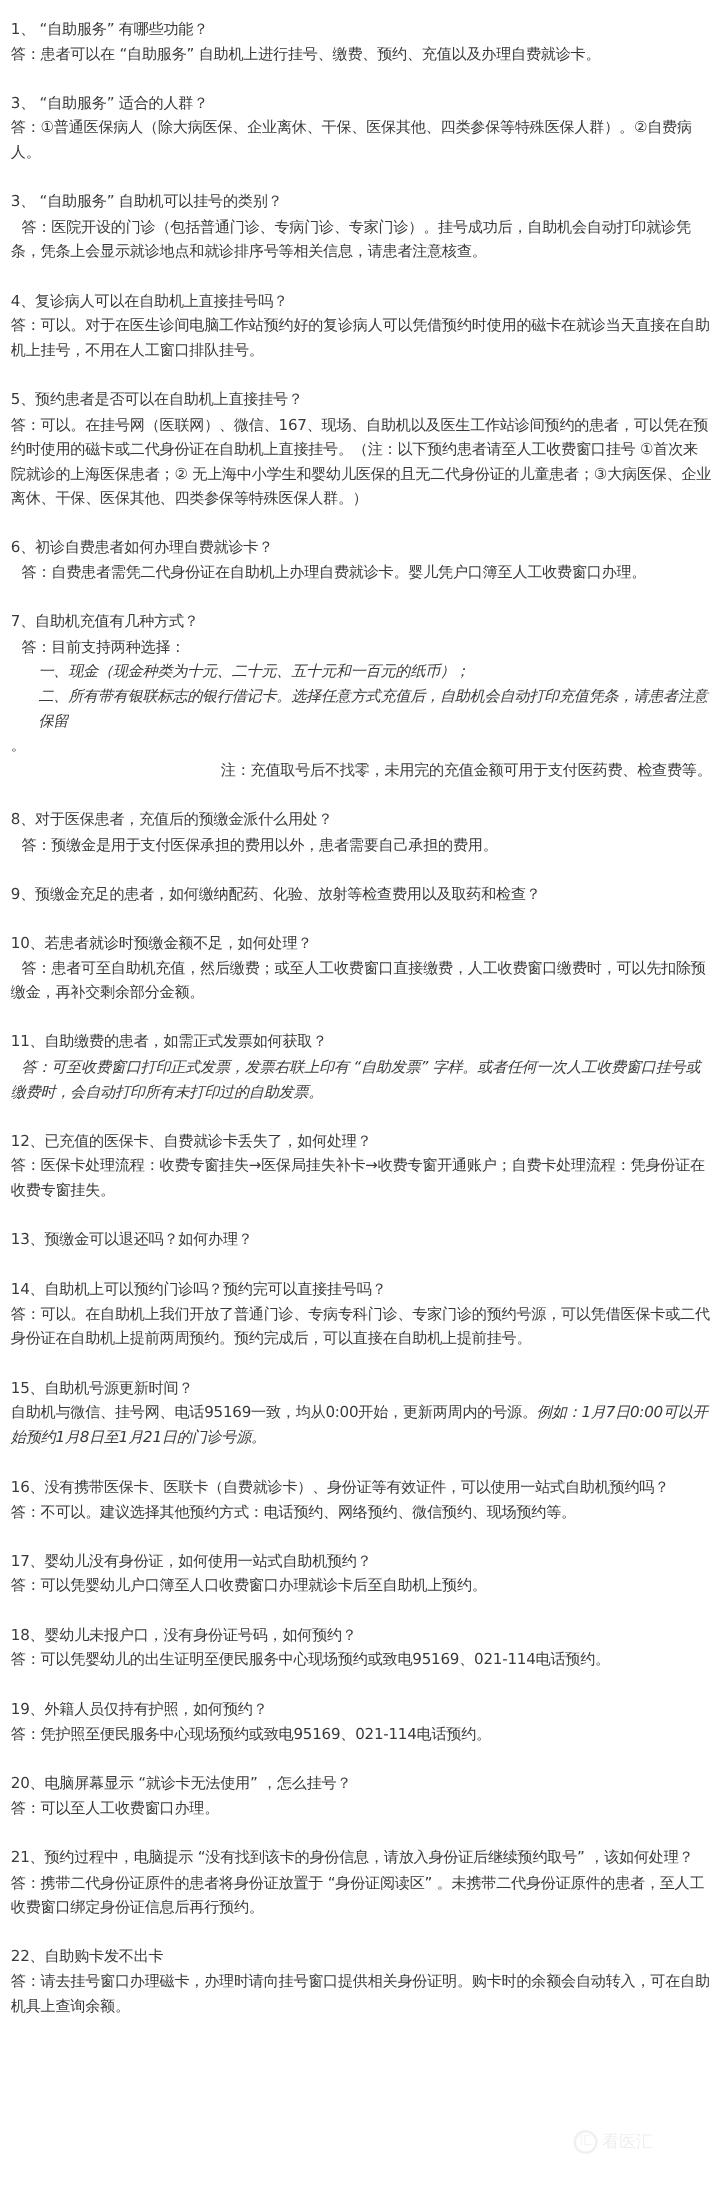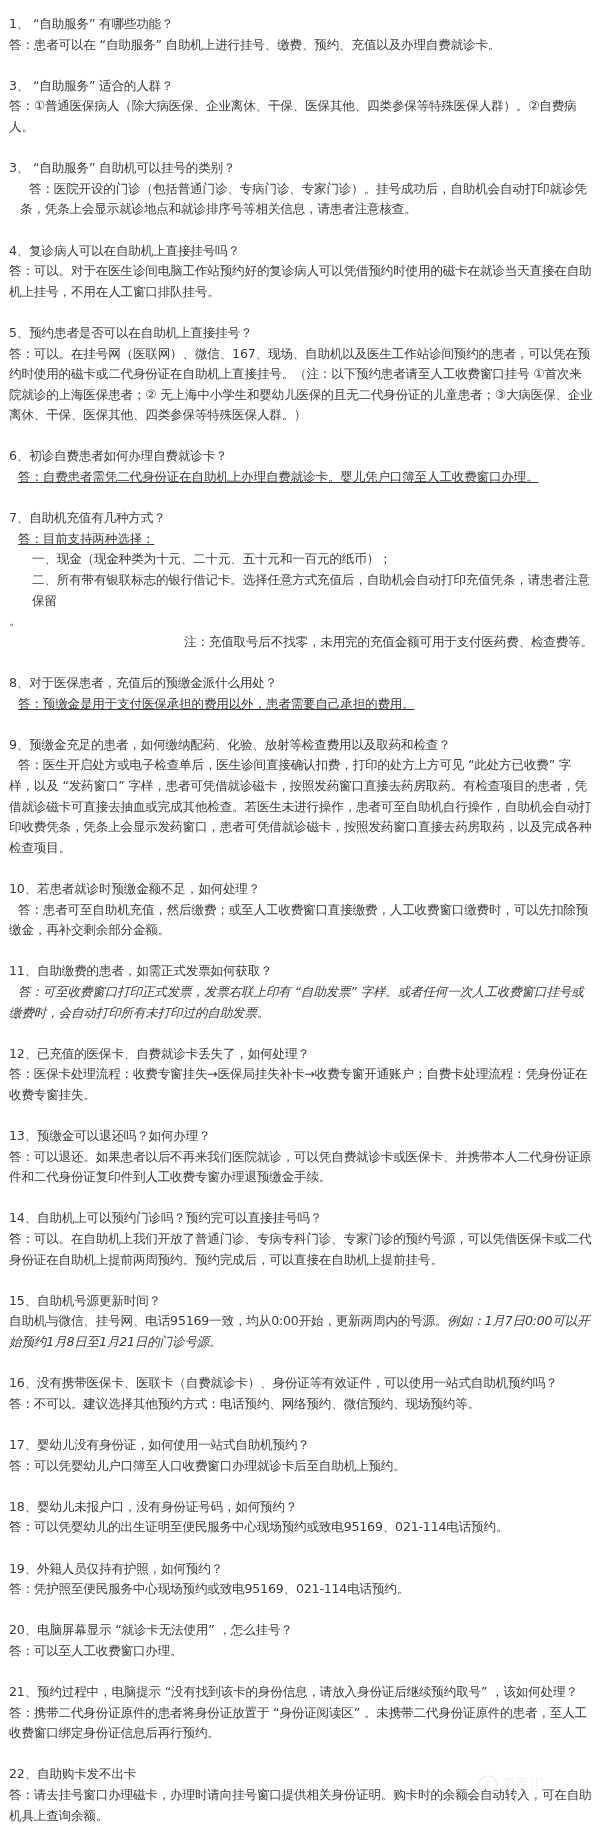--- a/index.html
+++ b/index.html
@@ -15,22 +15,22 @@
       position: absolute;
       left: 9px;
       top: 14px;
       width: 584px;
       font-size: 12.6px;
       line-height: 20.6px;
       letter-spacing: -0.2px;
     }
     .faq-item { margin-bottom: 20.6px; }
     .q, .a, .sub, .note { margin: 0; padding: 0; }
-    .indent1 { padding-left: 9px; text-decoration: underline; }
-    .indent2 { padding-left: 23px; }
+    .indent1 { padding-left: 9px; }
+    .indent2 { padding-left: 23px; font-style: italic; }
     .note-indent { padding-left: 13px; text-align: right; }
     .dot-line { padding-left: 0; height: 20.6px; }
     .it { font-style: italic; }
     .watermark {
       position: absolute;
       right: 32px;
       bottom: 44px;
       width: 90px;
       height: 22px;
       display: flex;
@@ -60,21 +60,21 @@
     <p class="a">答：患者可以在 “自助服务” 自助机上进行挂号、缴费、预约、充值以及办理自费就诊卡。</p>
   </div>
 
   <div class="faq-item">
     <p class="q">3、 “自助服务” 适合的人群？</p>
     <p class="a">答：①普通医保病人（除大病医保、企业离休、干保、医保其他、四类参保等特殊医保人群）。②自费病人。</p>
   </div>
 
   <div class="faq-item">
     <p class="q">3、 “自助服务” 自助机可以挂号的类别？</p>
-    <p class="a" style="text-indent:9px;margin-left:11px;">答：医院开设的门诊（包括普通门诊、专病门诊、专家门诊）。挂号成功后，自助机会自动打印就诊凭条，凭条上会显示就诊地点和就诊排序号等相关信息，请患者注意核查。</p>
+    <p class="a" style="text-indent:9px;">答：医院开设的门诊（包括普通门诊、专病门诊、专家门诊）。挂号成功后，自助机会自动打印就诊凭条，凭条上会显示就诊地点和就诊排序号等相关信息，请患者注意核查。</p>
   </div>
 
   <div class="faq-item">
     <p class="q">4、复诊病人可以在自助机上直接挂号吗？</p>
     <p class="a">答：可以。对于在医生诊间电脑工作站预约好的复诊病人可以凭借预约时使用的磁卡在就诊当天直接在自助机上挂号，不用在人工窗口排队挂号。</p>
   </div>
 
   <div class="faq-item">
     <p class="q">5、预约患者是否可以在自助机上直接挂号？</p>
     <p class="a">答：可以。在挂号网（医联网）、微信、167、现场、自助机以及医生工作站诊间预约的患者，可以凭在预约时使用的磁卡或二代身份证在自助机上直接挂号。（注：以下预约患者请至人工收费窗口挂号 ①首次来院就诊的上海医保患者；② 无上海中小学生和婴幼儿医保的且无二代身份证的儿童患者；③大病医保、企业离休、干保、医保其他、四类参保等特殊医保人群。）</p>
@@ -94,41 +94,39 @@
     <p class="note note-indent">注：充值取号后不找零，未用完的充值金额可用于支付医药费、检查费等。</p>
   </div>
 
   <div class="faq-item">
     <p class="q">8、对于医保患者，充值后的预缴金派什么用处？</p>
     <p class="a indent1">答：预缴金是用于支付医保承担的费用以外，患者需要自己承担的费用。</p>
   </div>
 
   <div class="faq-item">
     <p class="q">9、预缴金充足的患者，如何缴纳配药、化验、放射等检查费用以及取药和检查？</p>
-    <p class="a" style="text-indent:9px;">答：医生开启处方或电子检查单后，医生诊间直接确认扣费，打印的处方上方可见 “此处方已收费” 字样，以及 “发药窗口” 字样，患者可凭借就诊磁卡，按照发药窗口直接去药房取药。有检查项目的患者，凭借就诊磁卡可直接去抽血或完成其他检查。若医生未进行操作，患者可至自助机自行操作，自助机会自动打印收费凭条，凭条上会显示发药窗口，患者可凭借就诊磁卡，按照发药窗口直接去药房取药，以及完成各种检查项目。</p>
   </div>
 
   <div class="faq-item">
     <p class="q">10、若患者就诊时预缴金额不足，如何处理？</p>
     <p class="a" style="text-indent:9px;">答：患者可至自助机充值，然后缴费；或至人工收费窗口直接缴费，人工收费窗口缴费时，可以先扣除预缴金，再补交剩余部分金额。</p>
   </div>
 
   <div class="faq-item">
     <p class="q">11、自助缴费的患者，如需正式发票如何获取？</p>
     <p class="a" style="text-indent:9px;font-style:italic;">答：可至收费窗口打印正式发票，发票右联上印有 “自助发票” 字样。或者任何一次人工收费窗口挂号或缴费时，会自动打印所有未打印过的自助发票。</p>
   </div>
 
   <div class="faq-item">
     <p class="q">12、已充值的医保卡、自费就诊卡丢失了，如何处理？</p>
     <p class="a">答：医保卡处理流程：收费专窗挂失→医保局挂失补卡→收费专窗开通账户；自费卡处理流程：凭身份证在收费专窗挂失。</p>
   </div>
 
   <div class="faq-item">
     <p class="q">13、预缴金可以退还吗？如何办理？</p>
-    <p class="a">答：可以退还。如果患者以后不再来我们医院就诊，可以凭自费就诊卡或医保卡、并携带本人二代身份证原件和二代身份证复印件到人工收费专窗办理退预缴金手续。</p>
   </div>
 
   <div class="faq-item">
     <p class="q">14、自助机上可以预约门诊吗？预约完可以直接挂号吗？</p>
     <p class="a">答：可以。在自助机上我们开放了普通门诊、专病专科门诊、专家门诊的预约号源，可以凭借医保卡或二代身份证在自助机上提前两周预约。预约完成后，可以直接在自助机上提前挂号。</p>
   </div>
 
   <div class="faq-item">
     <p class="q">15、自助机号源更新时间？</p>
     <p class="a"><span>自助机与微信、挂号网、电话95169一致，均从0:00开始，更新两周内的号源。</span><span class="it">例如：1月7日0:00可以开始预约1月8日至1月21日的门诊号源。</span></p>

